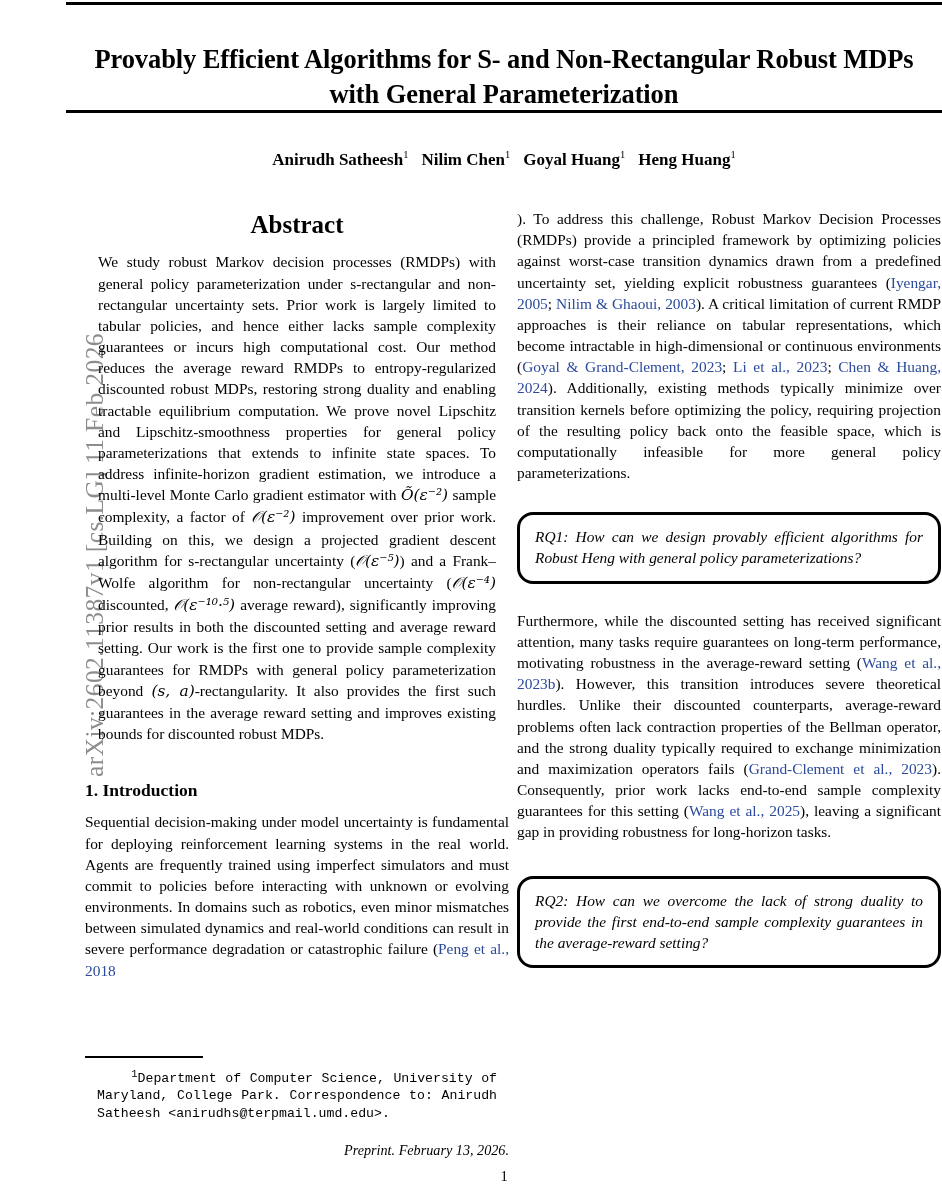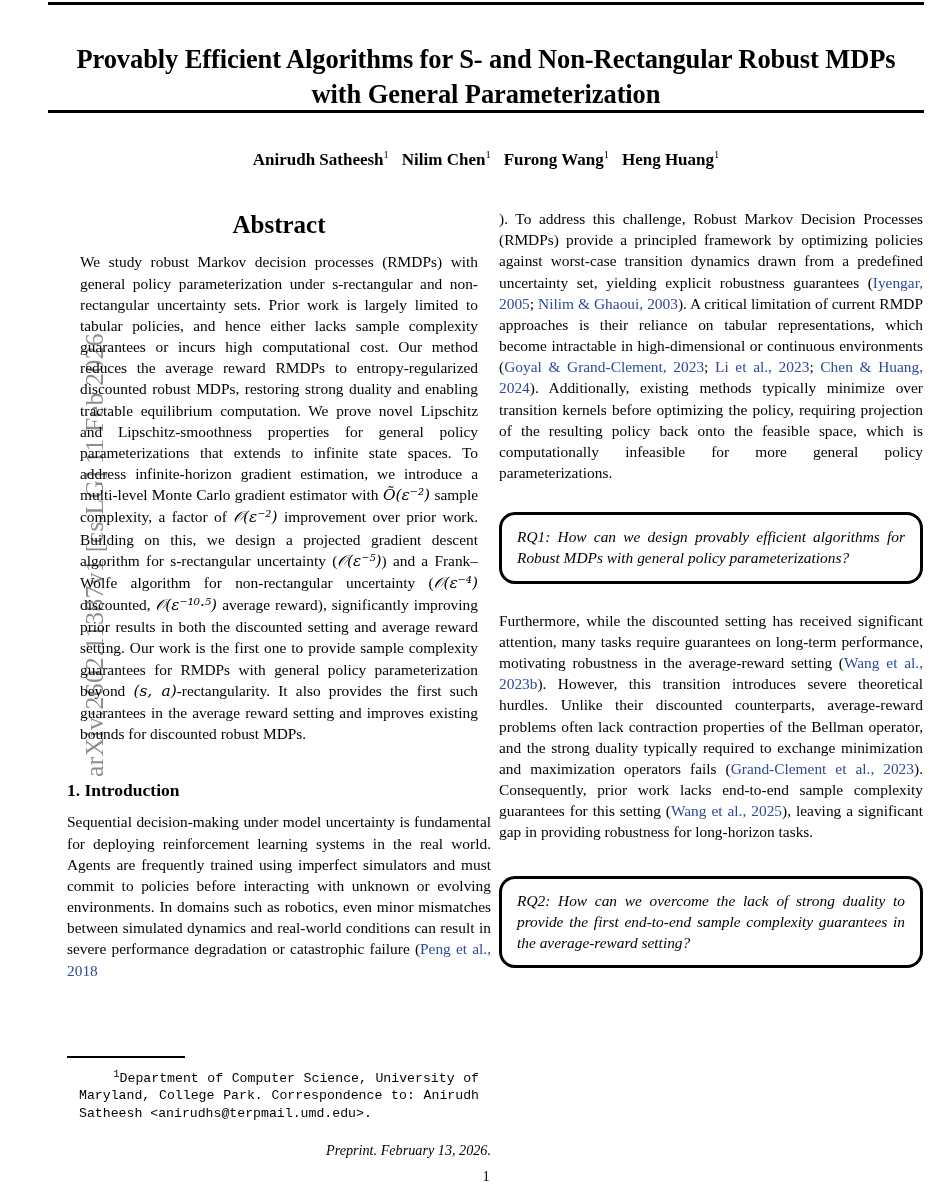--- a/index.html
+++ b/index.html
@@ -28,21 +28,21 @@
     font-family: "Liberation Serif", "DejaVu Serif", serif;
     font-size: 25.5px;
     letter-spacing: 0.4px;
     color: #8d8d8d;
     white-space: nowrap;
   }
 
   
   #page {
     position: absolute;
-    left: 48px;
+    left: 66px;
     top: 0;
     width: 876px;
     height: 986px;
   }
 
   .rule-top {
     position: absolute;
     left: 0; top: 2px;
     width: 876px; height: 3px;
     background: #000;
@@ -173,21 +173,21 @@
 
 <div id="page">
 
   <div class="rule-top"></div>
 
   <h1 id="title">Provably Efficient Algorithms for S- and Non-Rectangular Robust MDPs with General Parameterization</h1>
 
   <div class="rule-title"></div>
 
   <div id="authors">
-    <span class="author"><span>Anirudh Satheesh</span><span class="sup">1</span></span><span class="sep"></span><span class="author"><span>Nilim Chen</span><span class="sup">1</span></span><span class="sep"></span><span class="author"><span>Furong Wang</span><span class="sup">1</span></span><span class="sep"></span><span class="author"><span>Heng Huang</span><span class="sup">1</span></span>
+    <span class="author"><span>Anirudh Satheesh</span><span class="sup">1</span></span><span class="sep"></span><span class="author"><span>Nilim Chen</span><span class="sup">1</span></span><span class="sep"></span><span class="author"><span>Goyal Huang</span><span class="sup">1</span></span><span class="sep"></span><span class="author"><span>Heng Huang</span><span class="sup">1</span></span>
   </div>
 
   <div class="col" id="col-left">
 
     <div class="abstract-head">Abstract</div>
 
     <div class="abs-body">
       <p><span>We study robust Markov decision processes (RMDPs) with general policy parameterization under s-rectangular and non-rectangular uncertainty sets. Prior work is largely limited to tabular policies, and hence either lacks sample complexity guarantees or incurs high computational cost. Our method reduces the average reward RMDPs to entropy-regularized discounted robust MDPs, restoring strong duality and enabling tractable equilibrium computation. We prove novel Lipschitz and Lipschitz-smoothness properties for general policy parameterizations that extends to infinite state spaces. To address infinite-horizon gradient estimation, we introduce a multi-level Monte Carlo gradient estimator with </span><span class="math">Õ(ε⁻²)</span><span> sample complexity, a factor of </span><span class="math">𝒪(ε⁻²)</span><span> improvement over prior work. Building on this, we design a projected gradient descent algorithm for s-rectangular uncertainty (</span><span class="math">𝒪(ε⁻⁵)</span><span>) and a Frank–Wolfe algorithm for non-rectangular uncertainty (</span><span class="math">𝒪(ε⁻⁴)</span><span> discounted, </span><span class="math">𝒪(ε⁻¹⁰·⁵)</span><span> average reward), significantly improving prior results in both the discounted setting and average reward setting. Our work is the first one to provide sample complexity guarantees for RMDPs with general policy parameterization beyond </span><span class="math">(s, a)</span><span>-rectangularity. It also provides the first such guarantees in the average reward setting and improves existing bounds for discounted robust MDPs.</span></p>
     </div>
 
@@ -197,21 +197,21 @@
 
     <p class="body tight"><span>Sequential decision-making under model uncertainty is fundamental for deploying reinforcement learning systems in the real world. Agents are frequently trained using imperfect simulators and must commit to policies before interacting with unknown or evolving environments. In domains such as robotics, even minor mismatches between simulated dynamics and real-world conditions can result in severe performance degradation or catastrophic failure (</span><span class="cite">Peng et al., 2018</span></p>
   </div>
 
   <div class="col" id="col-right">
 
     <p class="body"><span>). To address this challenge, Robust Markov Decision Processes (RMDPs) provide a principled framework by optimizing policies against worst-case transition dynamics drawn from a predefined uncertainty set, yielding explicit robustness guarantees (</span><span class="cite">Iyengar, 2005</span><span>; </span><span class="cite">Nilim &amp; Ghaoui, 2003</span><span>). A critical limitation of current RMDP approaches is their reliance on tabular representations, which become intractable in high-dimensional or continuous environments (</span><span class="cite">Goyal &amp; Grand-Clement, 2023</span><span>; </span><span class="cite">Li et al., 2023</span><span>; </span><span class="cite">Chen &amp; Huang, 2024</span><span>). Additionally, existing methods typically minimize over transition kernels before optimizing the policy, requiring projection of the resulting policy back onto the feasible space, which is computationally infeasible for more general policy parameterizations.</span></p>
 
     <div style="height:18px"></div>
 
-    <div class="rq-box"><span>RQ1:</span><span> How can we design provably efficient algorithms for Robust MDPs with general policy parameterizations?</span></div>
+    <div class="rq-box"><span>RQ1:</span><span> How can we design provably efficient algorithms for Robust Heng with general policy parameterizations?</span></div>
 
     <div style="height:26px"></div>
 
     <p class="body"><span>Furthermore, while the discounted setting has received significant attention, many tasks require guarantees on long-term performance, motivating robustness in the average-reward setting (</span><span class="cite">Wang et al., 2023b</span><span>). However, this transition introduces severe theoretical hurdles. Unlike their discounted counterparts, average-reward problems often lack contraction properties of the Bellman operator, and the strong duality typically required to exchange minimization and maximization operators fails (</span><span class="cite">Grand-Clement et al., 2023</span><span>). Consequently, prior work lacks end-to-end sample complexity guarantees for this setting (</span><span class="cite">Wang et al., 2025</span><span>), leaving a significant gap in providing robustness for long-horizon tasks.</span></p>
 
     <div style="height:22px"></div>
 
     <div class="rq-box"><span>RQ2:</span><span> How can we overcome the lack of strong duality to provide the first end-to-end sample complexity guarantees in the average-reward setting?</span></div>
   </div>
 

